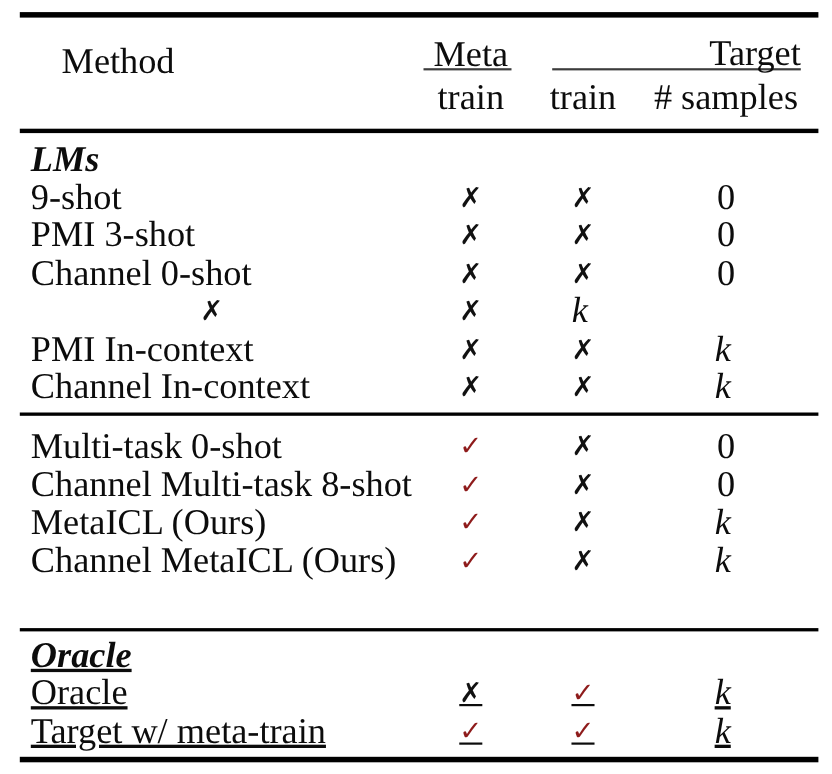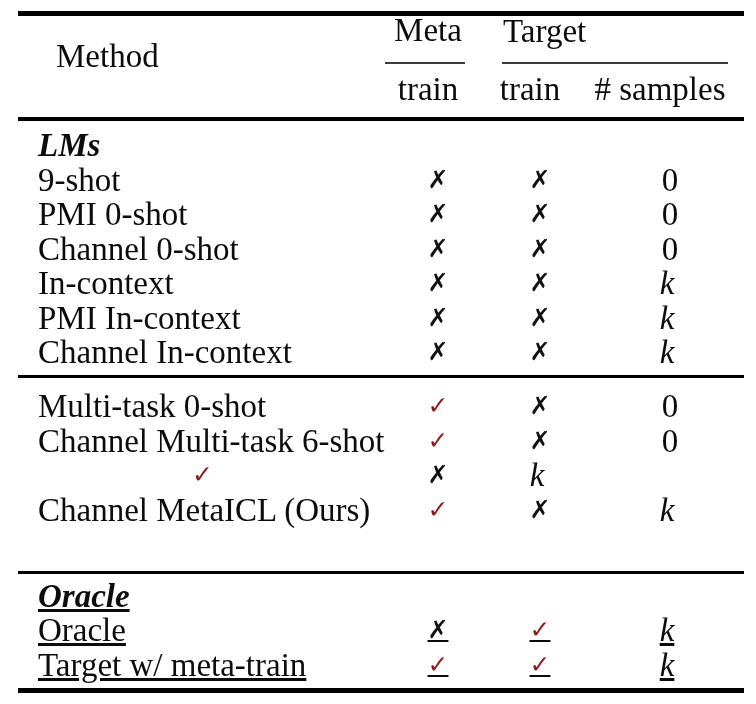--- a/index.html
+++ b/index.html
@@ -12,27 +12,27 @@
   .rule.midhdr { top:117px; height:4px; }
   .rule.sec1   { top:375px; height:3px; }
   .rule.sec2   { top:571px; height:3px; }
   .rule.bottom { top:688px; height:5px; }
   .cmid { position:absolute; top:62px; height:2px; background:#3c3c3c; }
   .cmid.meta   { left:385px; width:80px; }
   .cmid.target { left:502px; width:226px; }
 
   .hdr { position:absolute; font-size:33px; line-height:35px; white-space:nowrap; }
   .hdr.method  { left:28px;  top:39px; }
-  .hdr.meta    { left:385px; width:86px;  top:13px; text-align:center; }
-  .hdr.target  { left:503px; width:225px; top:14px; text-align:left; }
+  .hdr.meta    { left:385px; width:86px;  top:33px; text-align:center; }
+  .hdr.target  { left:503px; width:225px; top:32px; text-align:right; }
   .hdr.train1  { left:385px; width:86px;  top:72px; text-align:center; }
   .hdr.train2  { left:471px; width:118px; top:72px; text-align:center; }
   .hdr.samples { left:589px; width:142px; top:72px; text-align:center; }
 
-  .section { position:absolute; left:10px; width:689px; }
+  .section { position:absolute; left:0; width:689px; }
   .section.s0 { top:127.75px; }
   .section.s1 { top:388.75px; }
   .section.s2 { top:578.25px;text-decoration:underline; }
   .row {
     display:grid; grid-template-columns:385px 86px 118px 142px;
     height:34.5px; align-items:center;
   }
   .method {
     padding-left:28px; font-size:33px; line-height:34px; white-space:nowrap;
   }
@@ -69,33 +69,32 @@
     <div class="row">
       <div class="method sec-header">LMs</div>
     </div>
     <div class="row">
       <div class="method">9-shot</div>
       <div class="mark cross">✗</div>
       <div class="mark cross">✗</div>
       <div class="val">0</div>
     </div>
     <div class="row">
-      <div class="method">PMI 0-shot</div>
+      <div class="method">PMI 3-shot</div>
       <div class="mark cross">✗</div>
       <div class="mark cross">✗</div>
       <div class="val">0</div>
     </div>
     <div class="row">
       <div class="method">Channel 0-shot</div>
       <div class="mark cross">✗</div>
       <div class="mark cross">✗</div>
       <div class="val">0</div>
     </div>
     <div class="row">
-      <div class="method">In-context</div>
       <div class="mark cross">✗</div>
       <div class="mark cross">✗</div>
       <div class="val math">k</div>
     </div>
     <div class="row">
       <div class="method">PMI In-context</div>
       <div class="mark cross">✗</div>
       <div class="mark cross">✗</div>
       <div class="val math">k</div>
     </div>
@@ -108,26 +107,27 @@
   </div>
 
   <div class="section s1">
     <div class="row">
       <div class="method">Multi-task 0-shot</div>
       <div class="mark check">✓</div>
       <div class="mark cross">✗</div>
       <div class="val">0</div>
     </div>
     <div class="row">
-      <div class="method">Channel Multi-task 6-shot</div>
+      <div class="method">Channel Multi-task 8-shot</div>
       <div class="mark check">✓</div>
       <div class="mark cross">✗</div>
       <div class="val">0</div>
     </div>
     <div class="row">
+      <div class="method">MetaICL (Ours)</div>
       <div class="mark check">✓</div>
       <div class="mark cross">✗</div>
       <div class="val math">k</div>
     </div>
     <div class="row">
       <div class="method">Channel MetaICL (Ours)</div>
       <div class="mark check">✓</div>
       <div class="mark cross">✗</div>
       <div class="val math">k</div>
     </div>

